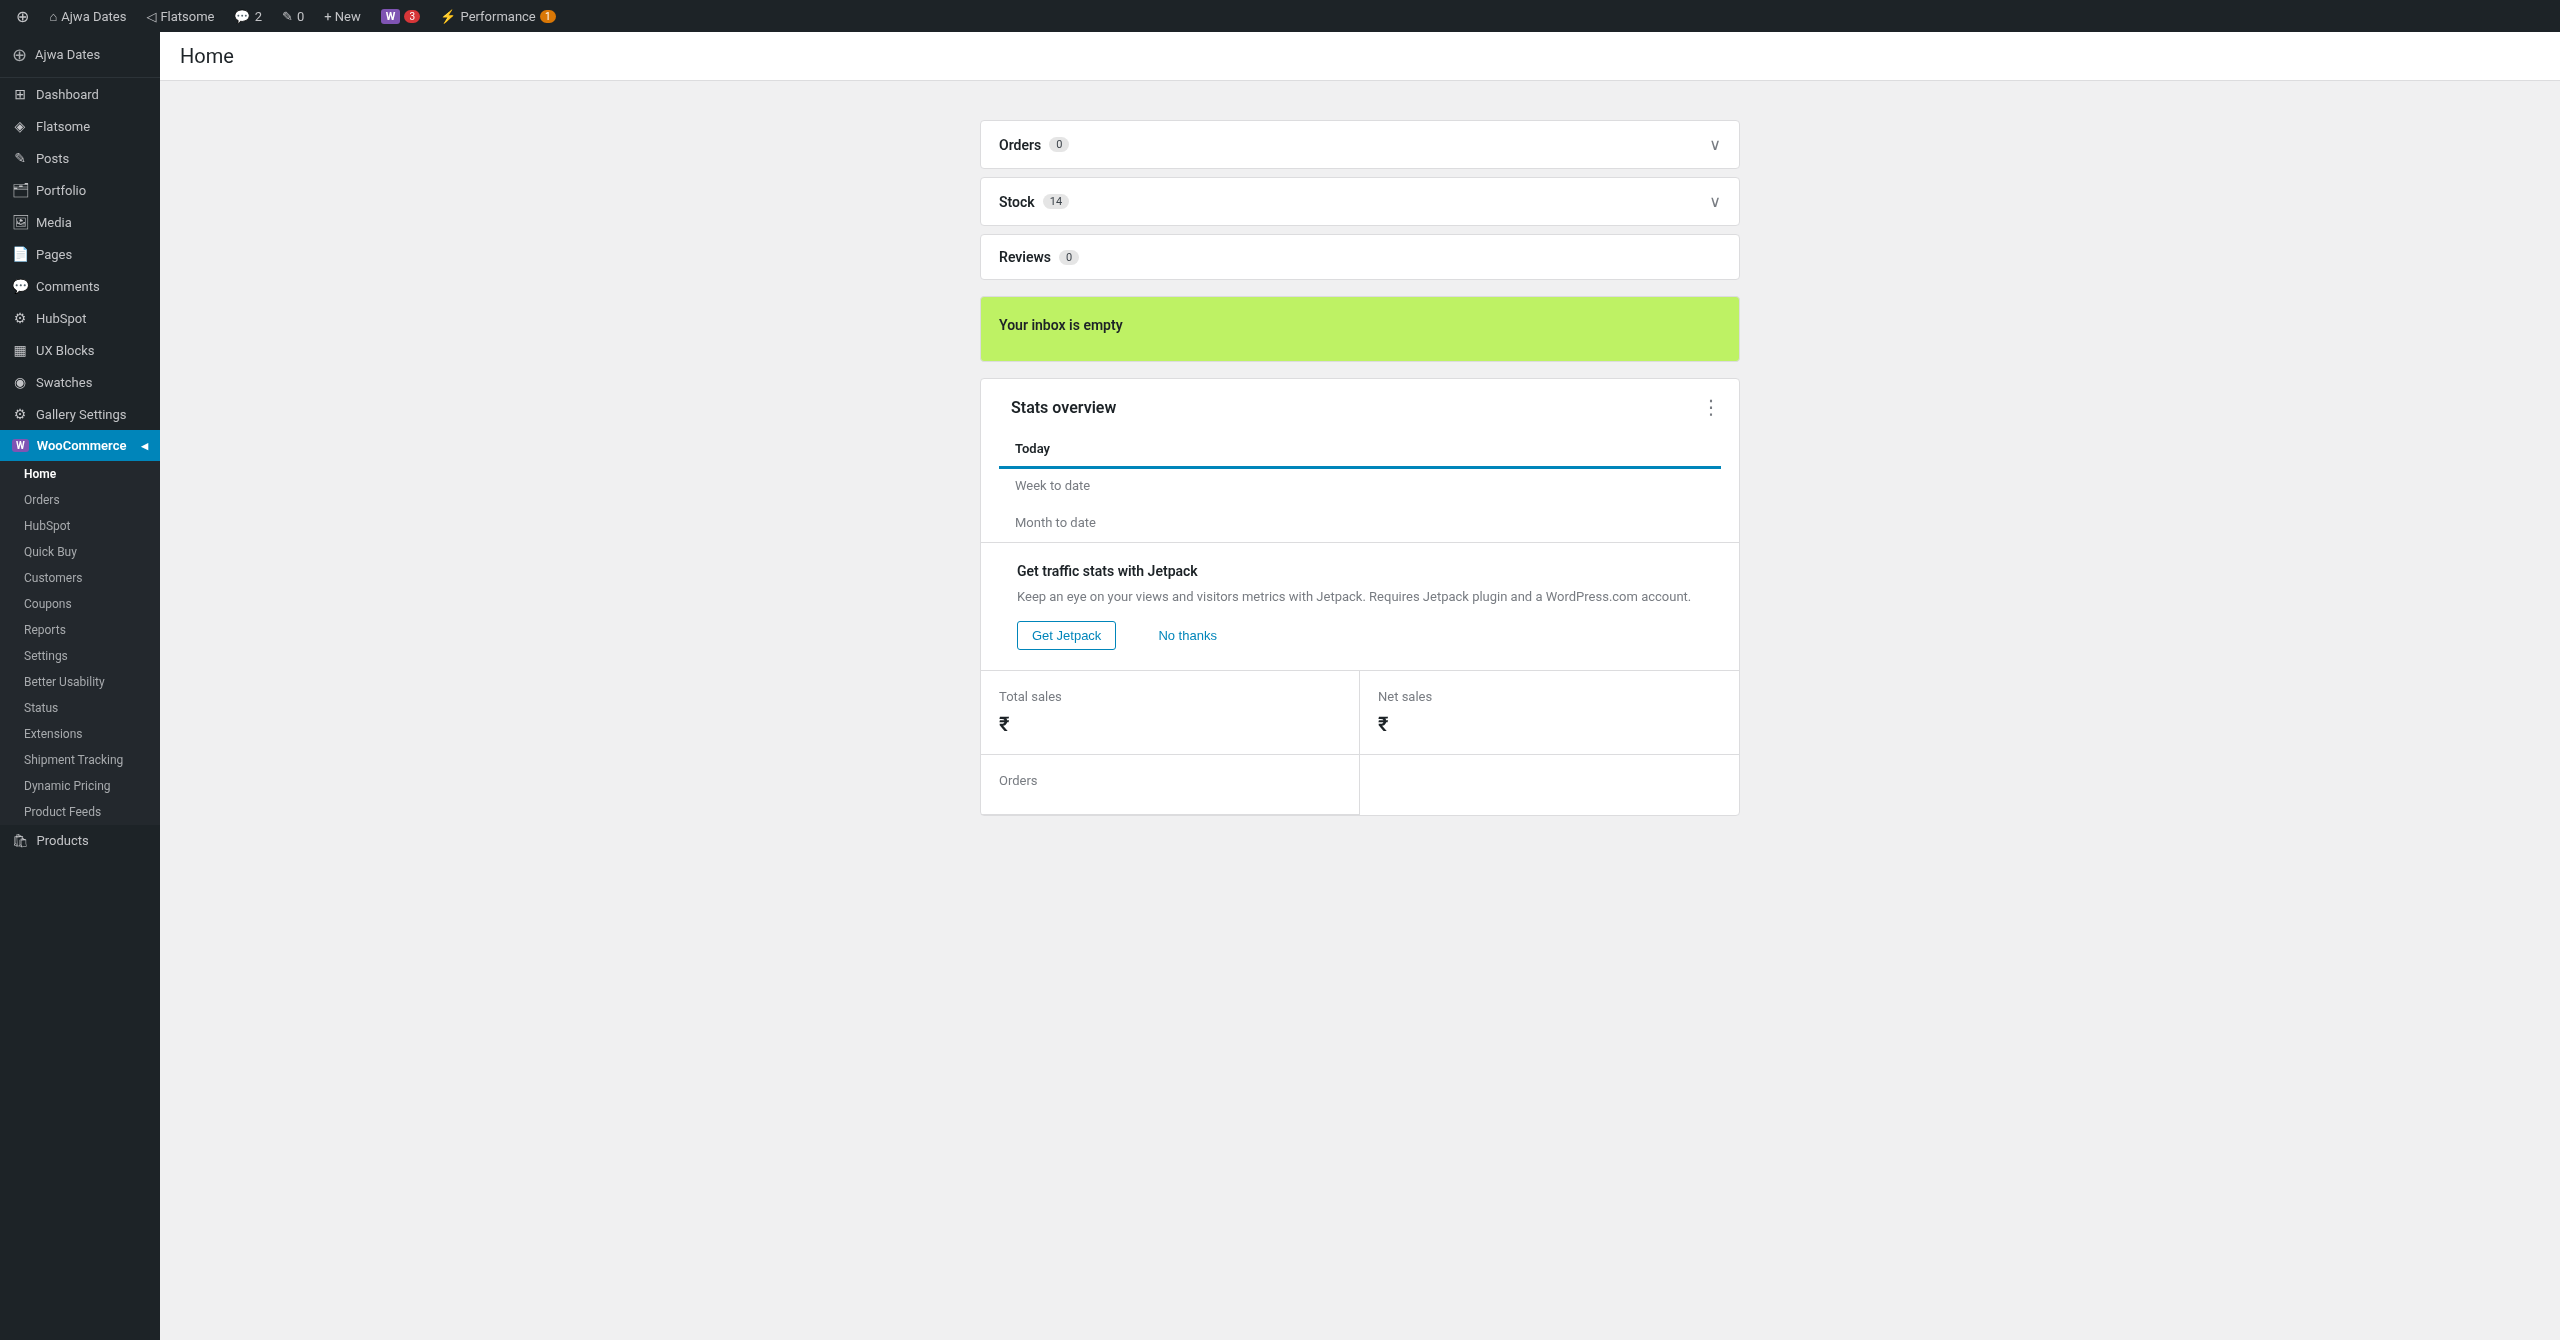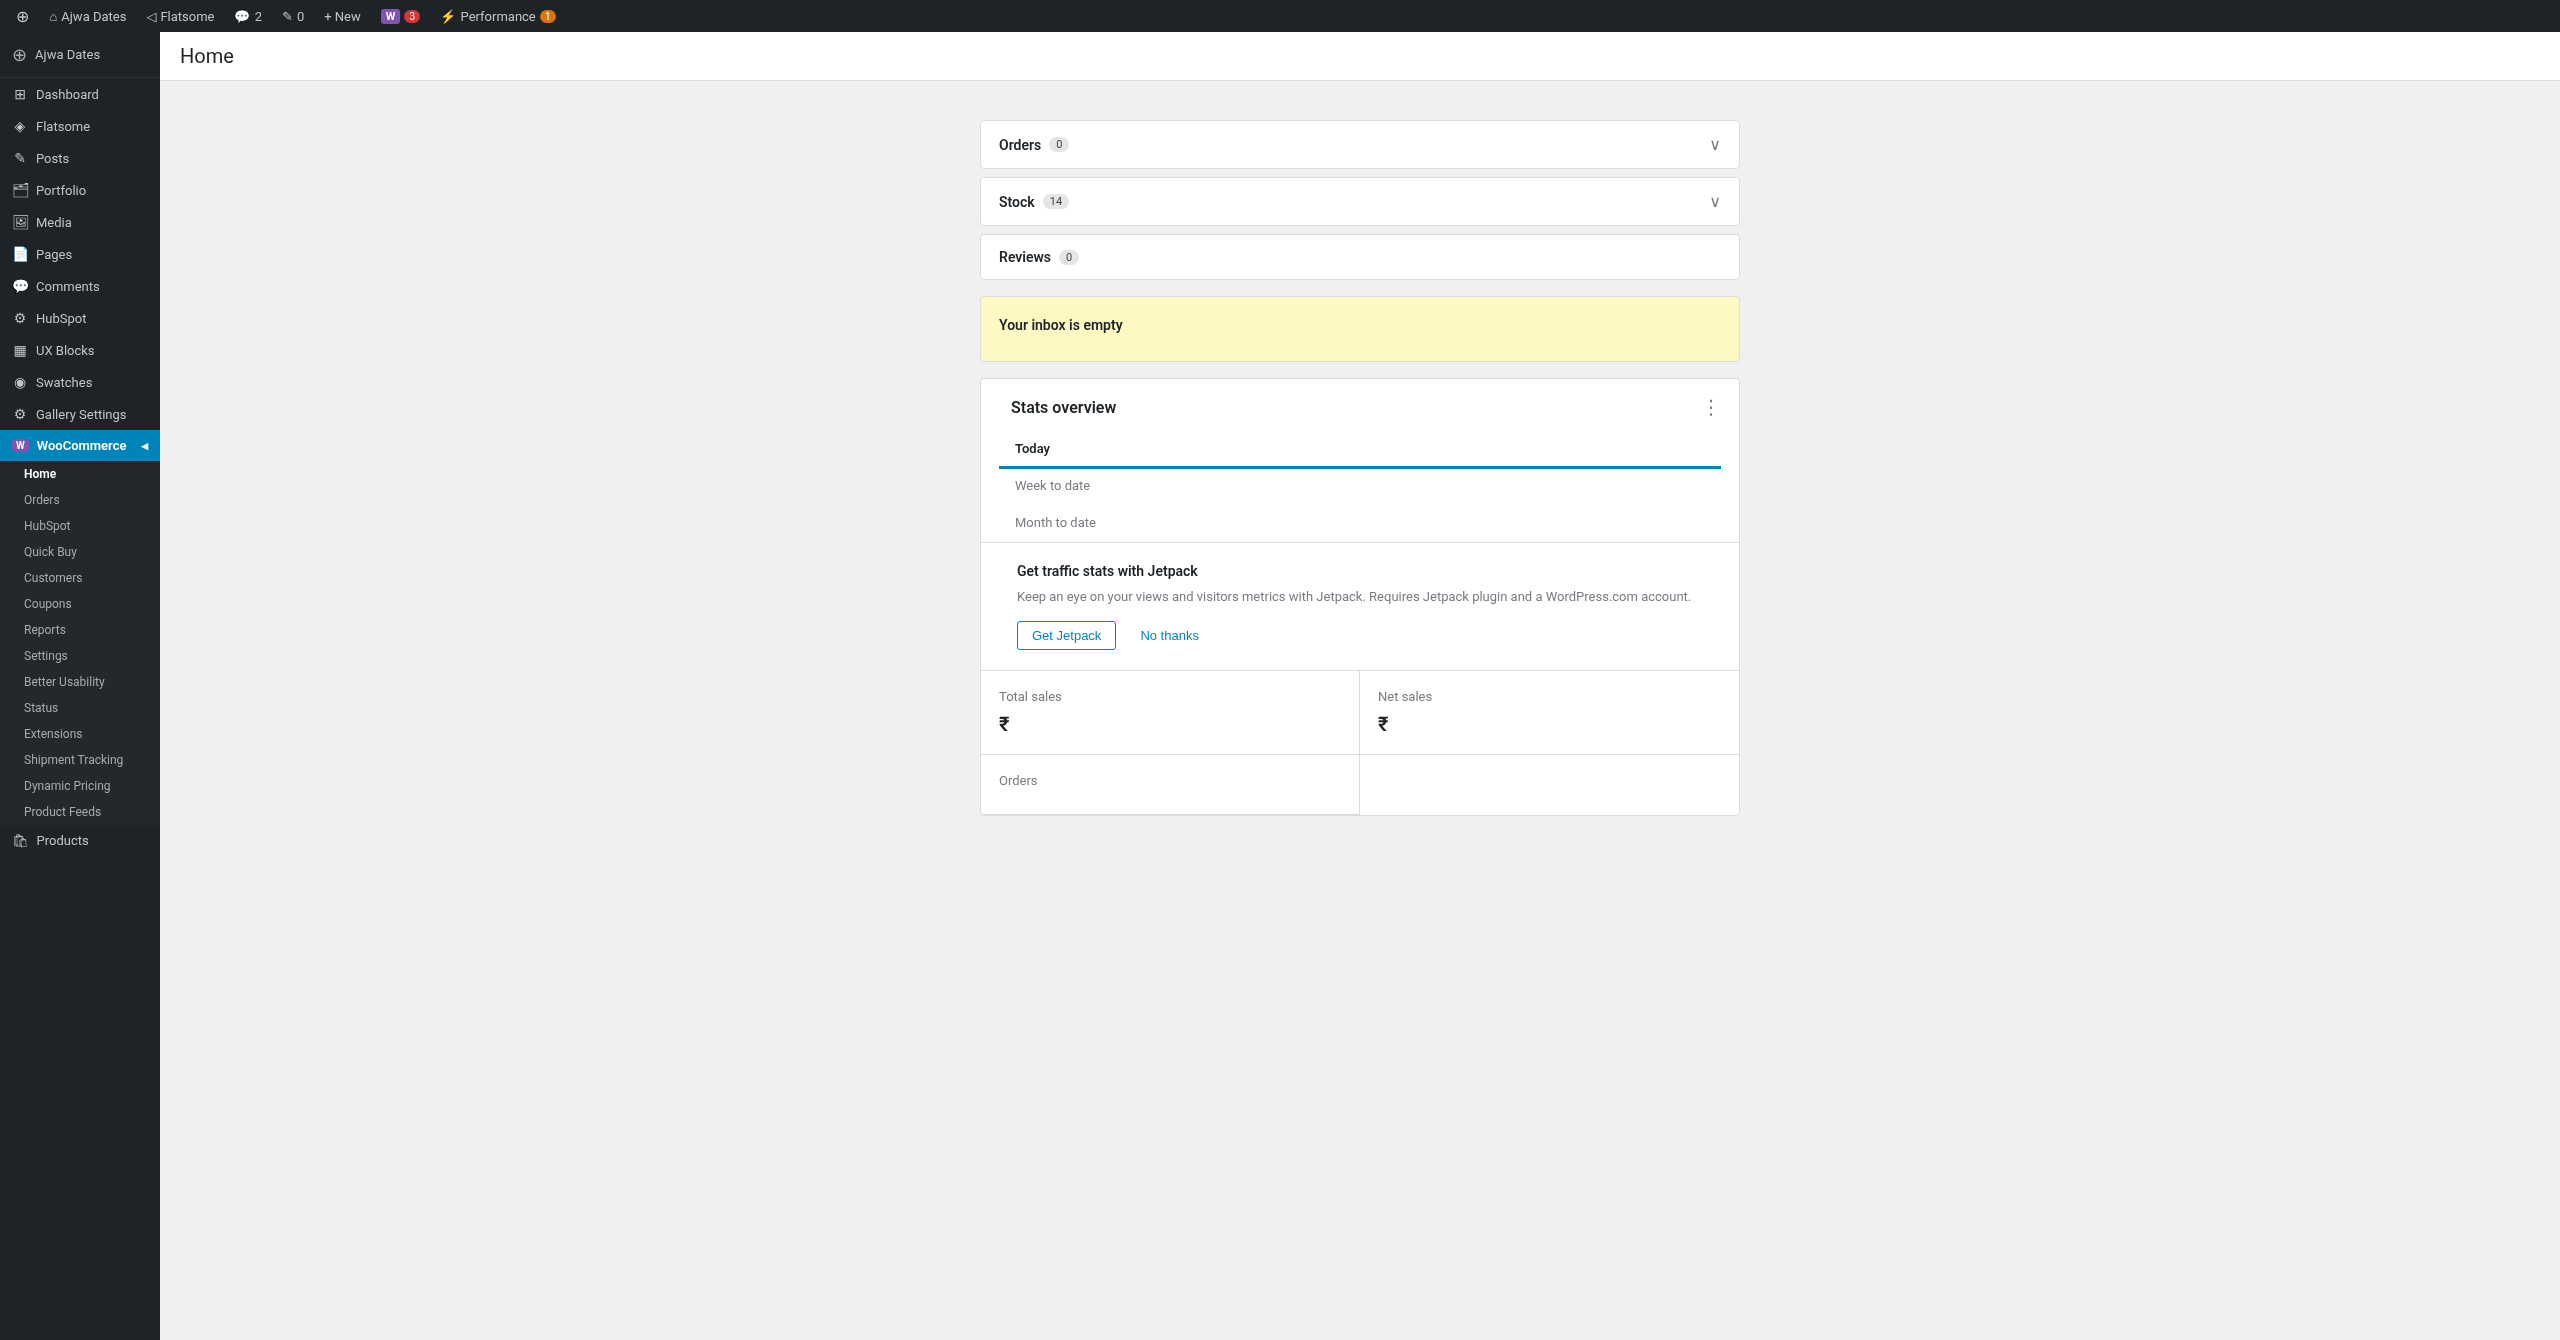--- a/index.html
+++ b/index.html
@@ -86,21 +86,21 @@
     .card-row-left { display: flex; align-items: center; gap: 8px; }
     .card-title { font-size: 14px; font-weight: 600; color: #1d2327; }
     .card-badge {
       background: #e5e5e5; color: #3c434a; border-radius: 10px;
       font-size: 11px; padding: 1px 7px;
     }
     .card-chevron { color: #787c82; font-size: 16px; }
 
     
     .inbox-card {
-      background: #fef9c3; border: 1px solid #dcdcde; border-radius: 4px;
+      background: #bef264; border: 1px solid #dcdcde; border-radius: 4px;
       padding: 20px 18px; margin-bottom: 16px;
     }
     .inbox-title { font-size: 14px; font-weight: 600; color: #1d2327; margin-bottom: 8px; }
     .inbox-desc { font-size: 13px; color: #787c82; line-height: 1.5; }
 
     
     .stats-card {
       background: #fff; border: 1px solid #dcdcde; border-radius: 4px;
     }
     .stats-header {
@@ -119,21 +119,21 @@
       border-bottom: 3px solid transparent; margin-bottom: -1px;
     }
     .stats-tab.active { color: #1d2327; border-bottom-color: #0085ba; font-weight: 600; }
 
     
     .jetpack-promo {
       padding: 20px 36px; border-bottom: 1px solid #dcdcde;
     }
     .jetpack-title { font-size: 14px; font-weight: 600; color: #1d2327; margin-bottom: 8px; }
     .jetpack-desc { font-size: 13px; color: #787c82; line-height: 1.5; margin-bottom: 14px; }
-    .jetpack-buttons { display: flex; gap: 10px; }
+    .jetpack-buttons { display: flex; gap: 28px; }
     .btn-primary {
       padding: 6px 14px; background: #fff; border: 1px solid #0085ba;
       color: #0085ba; border-radius: 3px; cursor: pointer; font-size: 13px;
     }
     .btn-secondary {
       padding: 6px 14px; background: transparent; border: none;
       color: #0085ba; cursor: pointer; font-size: 13px;
     }
 
     

